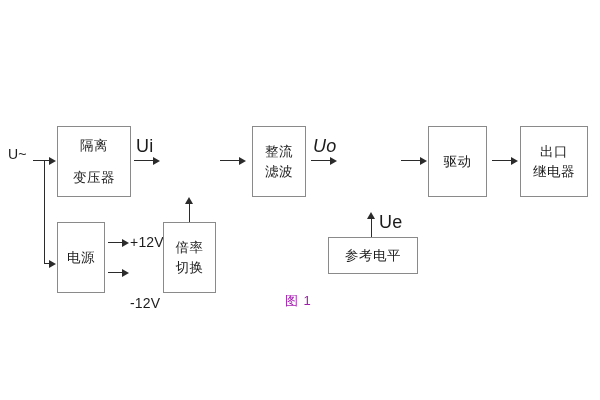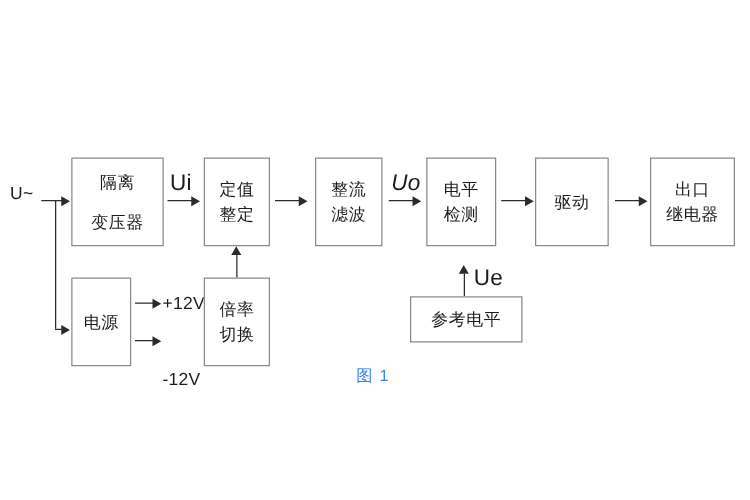--- a/index.html
+++ b/index.html
@@ -40,21 +40,21 @@
   }
   .lbl {
     position: absolute;
     color: #1c1c1c;
     font-size: 18px;
     white-space: nowrap;
     letter-spacing: 0.2px;
   }
   .caption {
     position: absolute;
-    color: #3b82f6;
+    color: #a21caf;
     font-size: 13px;
     letter-spacing: 1px;
     white-space: nowrap;
   }
   
   .wire-h {
     position: absolute;
     height: 0;
     border-top: 1.3px solid #2b2b2b;
   }
@@ -96,44 +96,36 @@
 
   <div class="blk" style="left:57px; top:126px; width:74px; height:71px;gap:11px;">
     <span class="ln">隔离</span>
     <span class="ln">变压器</span>
   </div>
 
   <div class="lbl" style="left:136px; top:136px;">Ui</div>
   <div class="wire-h" style="left:134px; top:160px; width:22px;"></div>
   <div class="arrow-r" style="left:153px; top:156.5px;"></div>
 
-  <div class="blk" style="left:163px; top:126px; width:53px; height:71px;">
-    <span class="ln">定值</span>
-    <span class="ln">整定</span>
-  </div>
 
   <div class="wire-v" style="left:189px; top:204px; height:19px;"></div>
   <div class="arrow-u" style="left:185px; top:197px;"></div>
 
   <div class="wire-h" style="left:220px; top:160px; width:22px;"></div>
   <div class="arrow-r" style="left:239px; top:156.5px;"></div>
 
   <div class="blk" style="left:252px; top:126px; width:54px; height:71px;">
     <span class="ln">整流</span>
     <span class="ln">滤波</span>
   </div>
 
   <div class="lbl" style="left:313px; top:136px;font-style:italic;">Uo</div>
   <div class="wire-h" style="left:311px; top:160px; width:22px;"></div>
   <div class="arrow-r" style="left:330px; top:156.5px;"></div>
 
-  <div class="blk" style="left:341px; top:126px; width:56px; height:71px;">
-    <span class="ln">电平</span>
-    <span class="ln">检测</span>
-  </div>
 
   <div class="wire-v" style="left:371px; top:219px; height:18px;"></div>
   <div class="arrow-u" style="left:367px; top:212px;"></div>
   <div class="lbl" style="left:379px; top:212px;">Ue</div>
 
   <div class="wire-h" style="left:401px; top:160px; width:22px;"></div>
   <div class="arrow-r" style="left:420px; top:156.5px;"></div>
 
   <div class="blk one-line" style="left:428px; top:126px; width:59px; height:71px;">
     <span class="ln">驱动</span>

